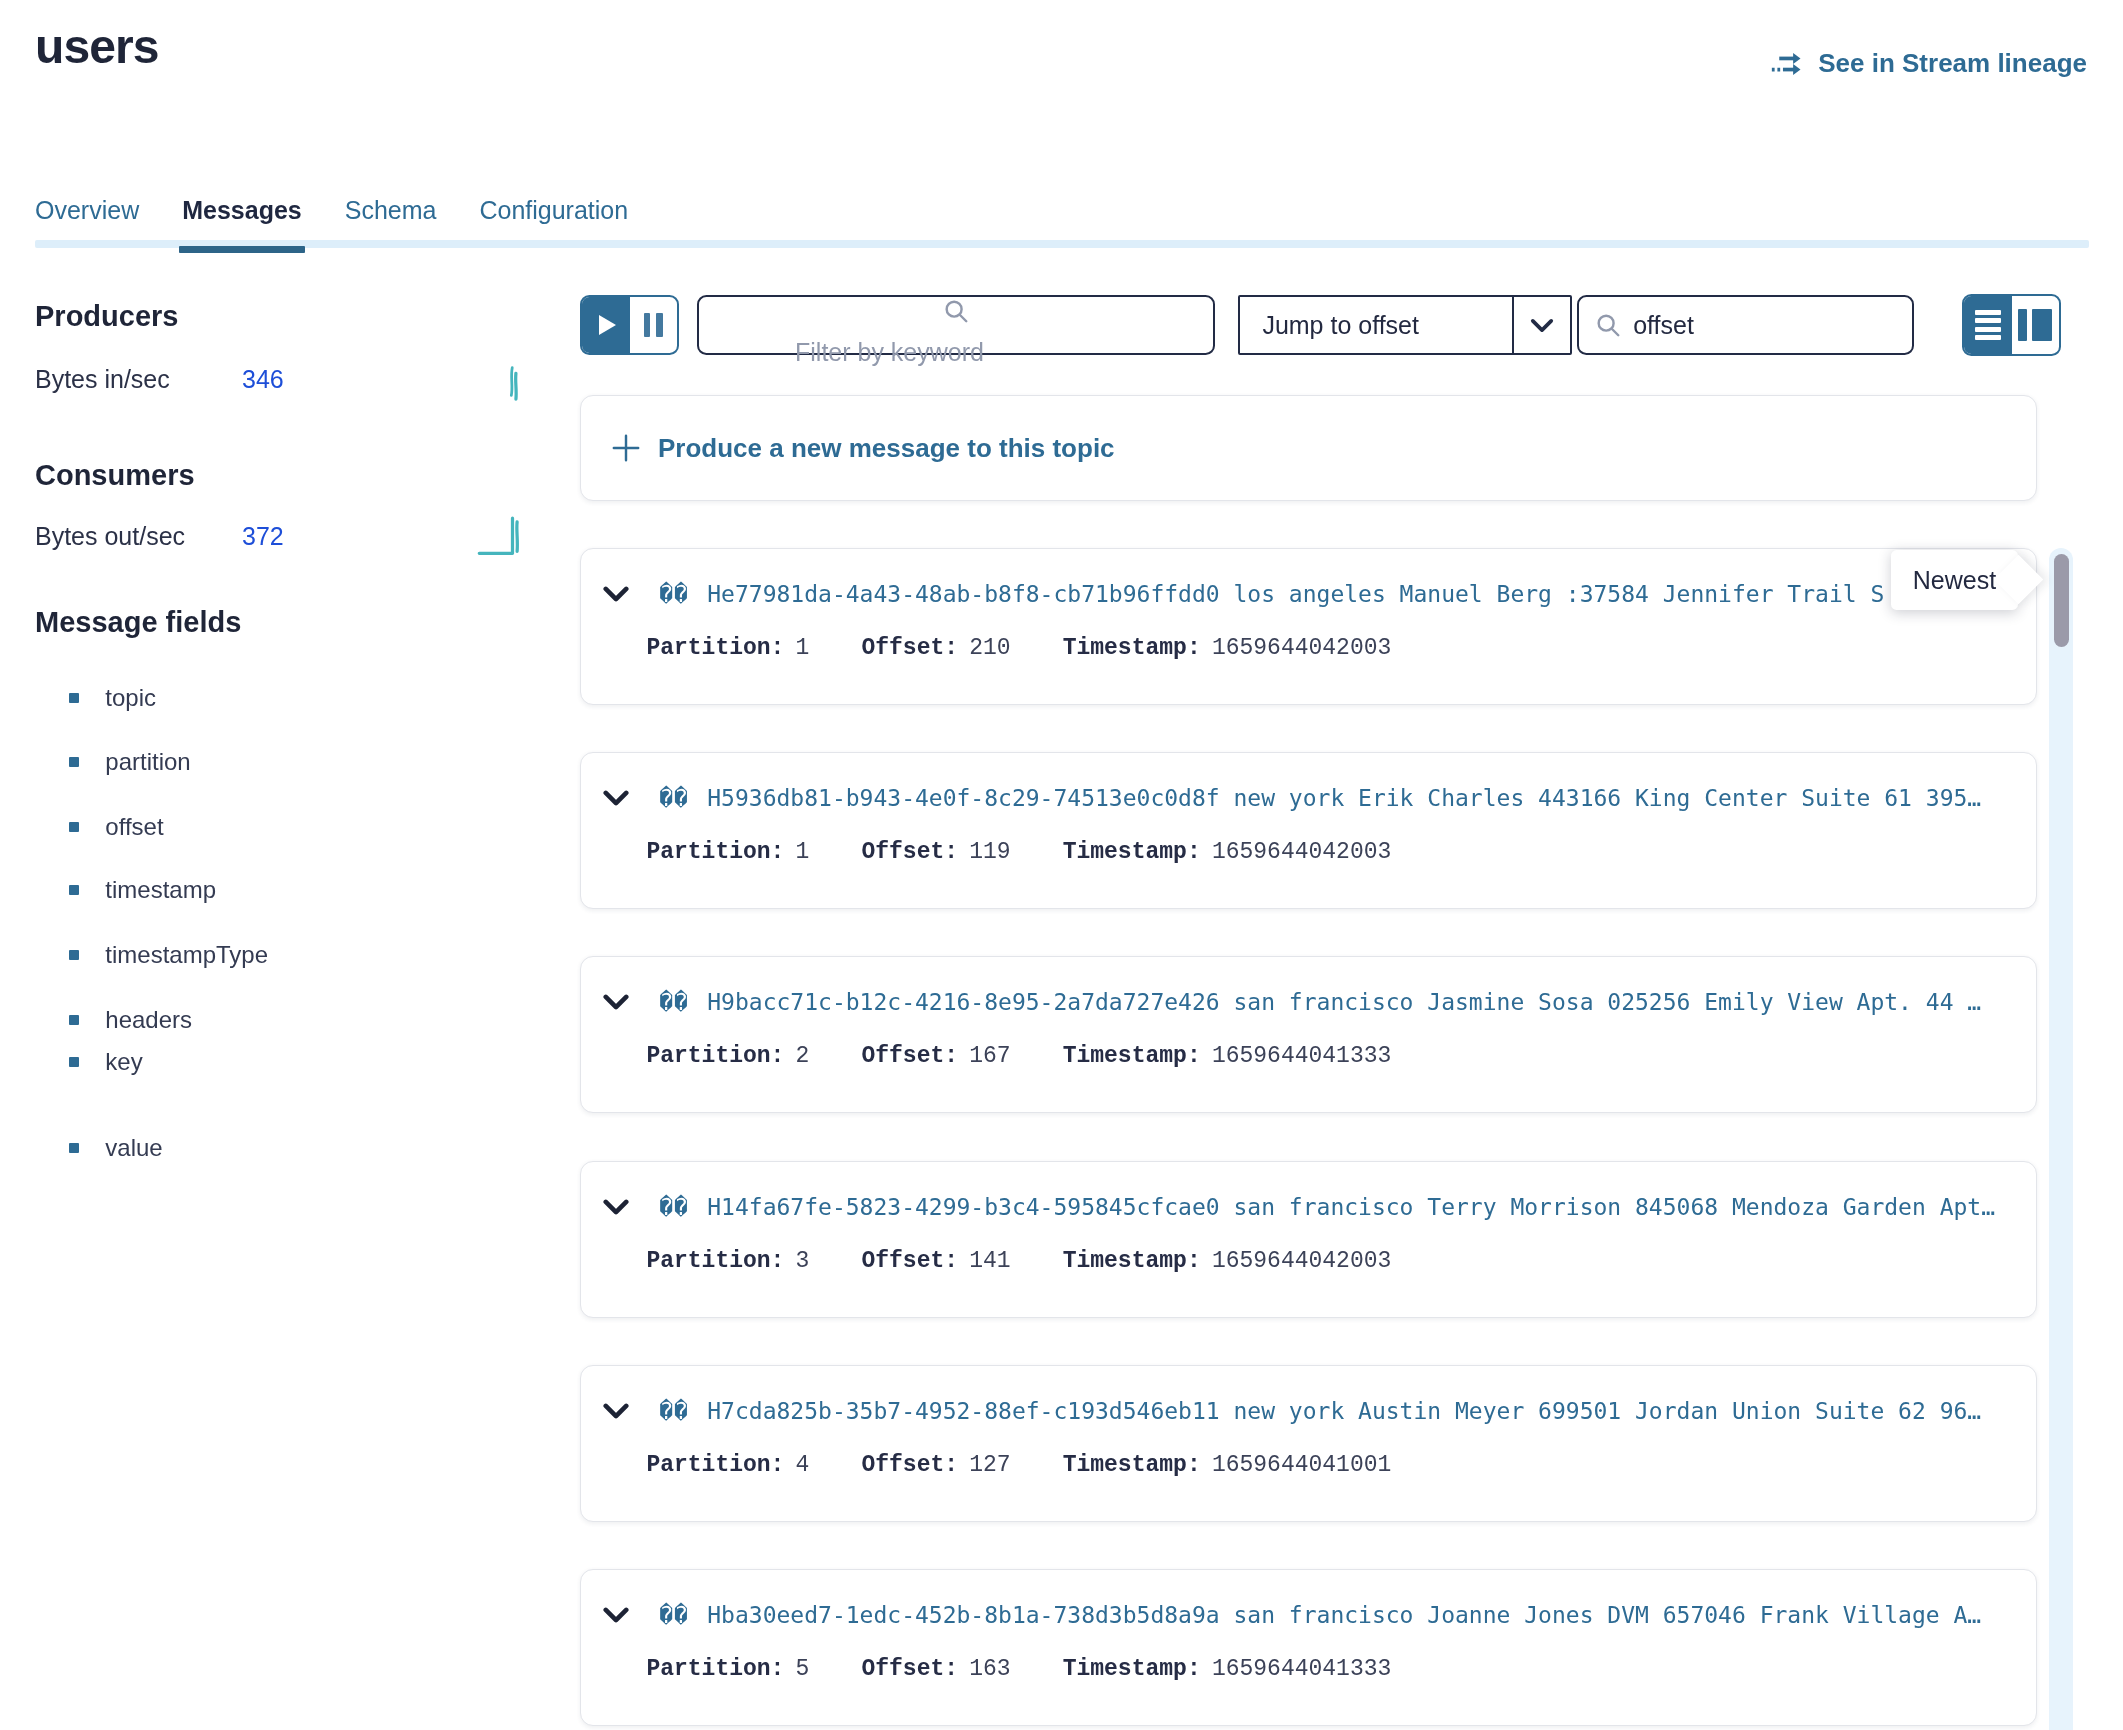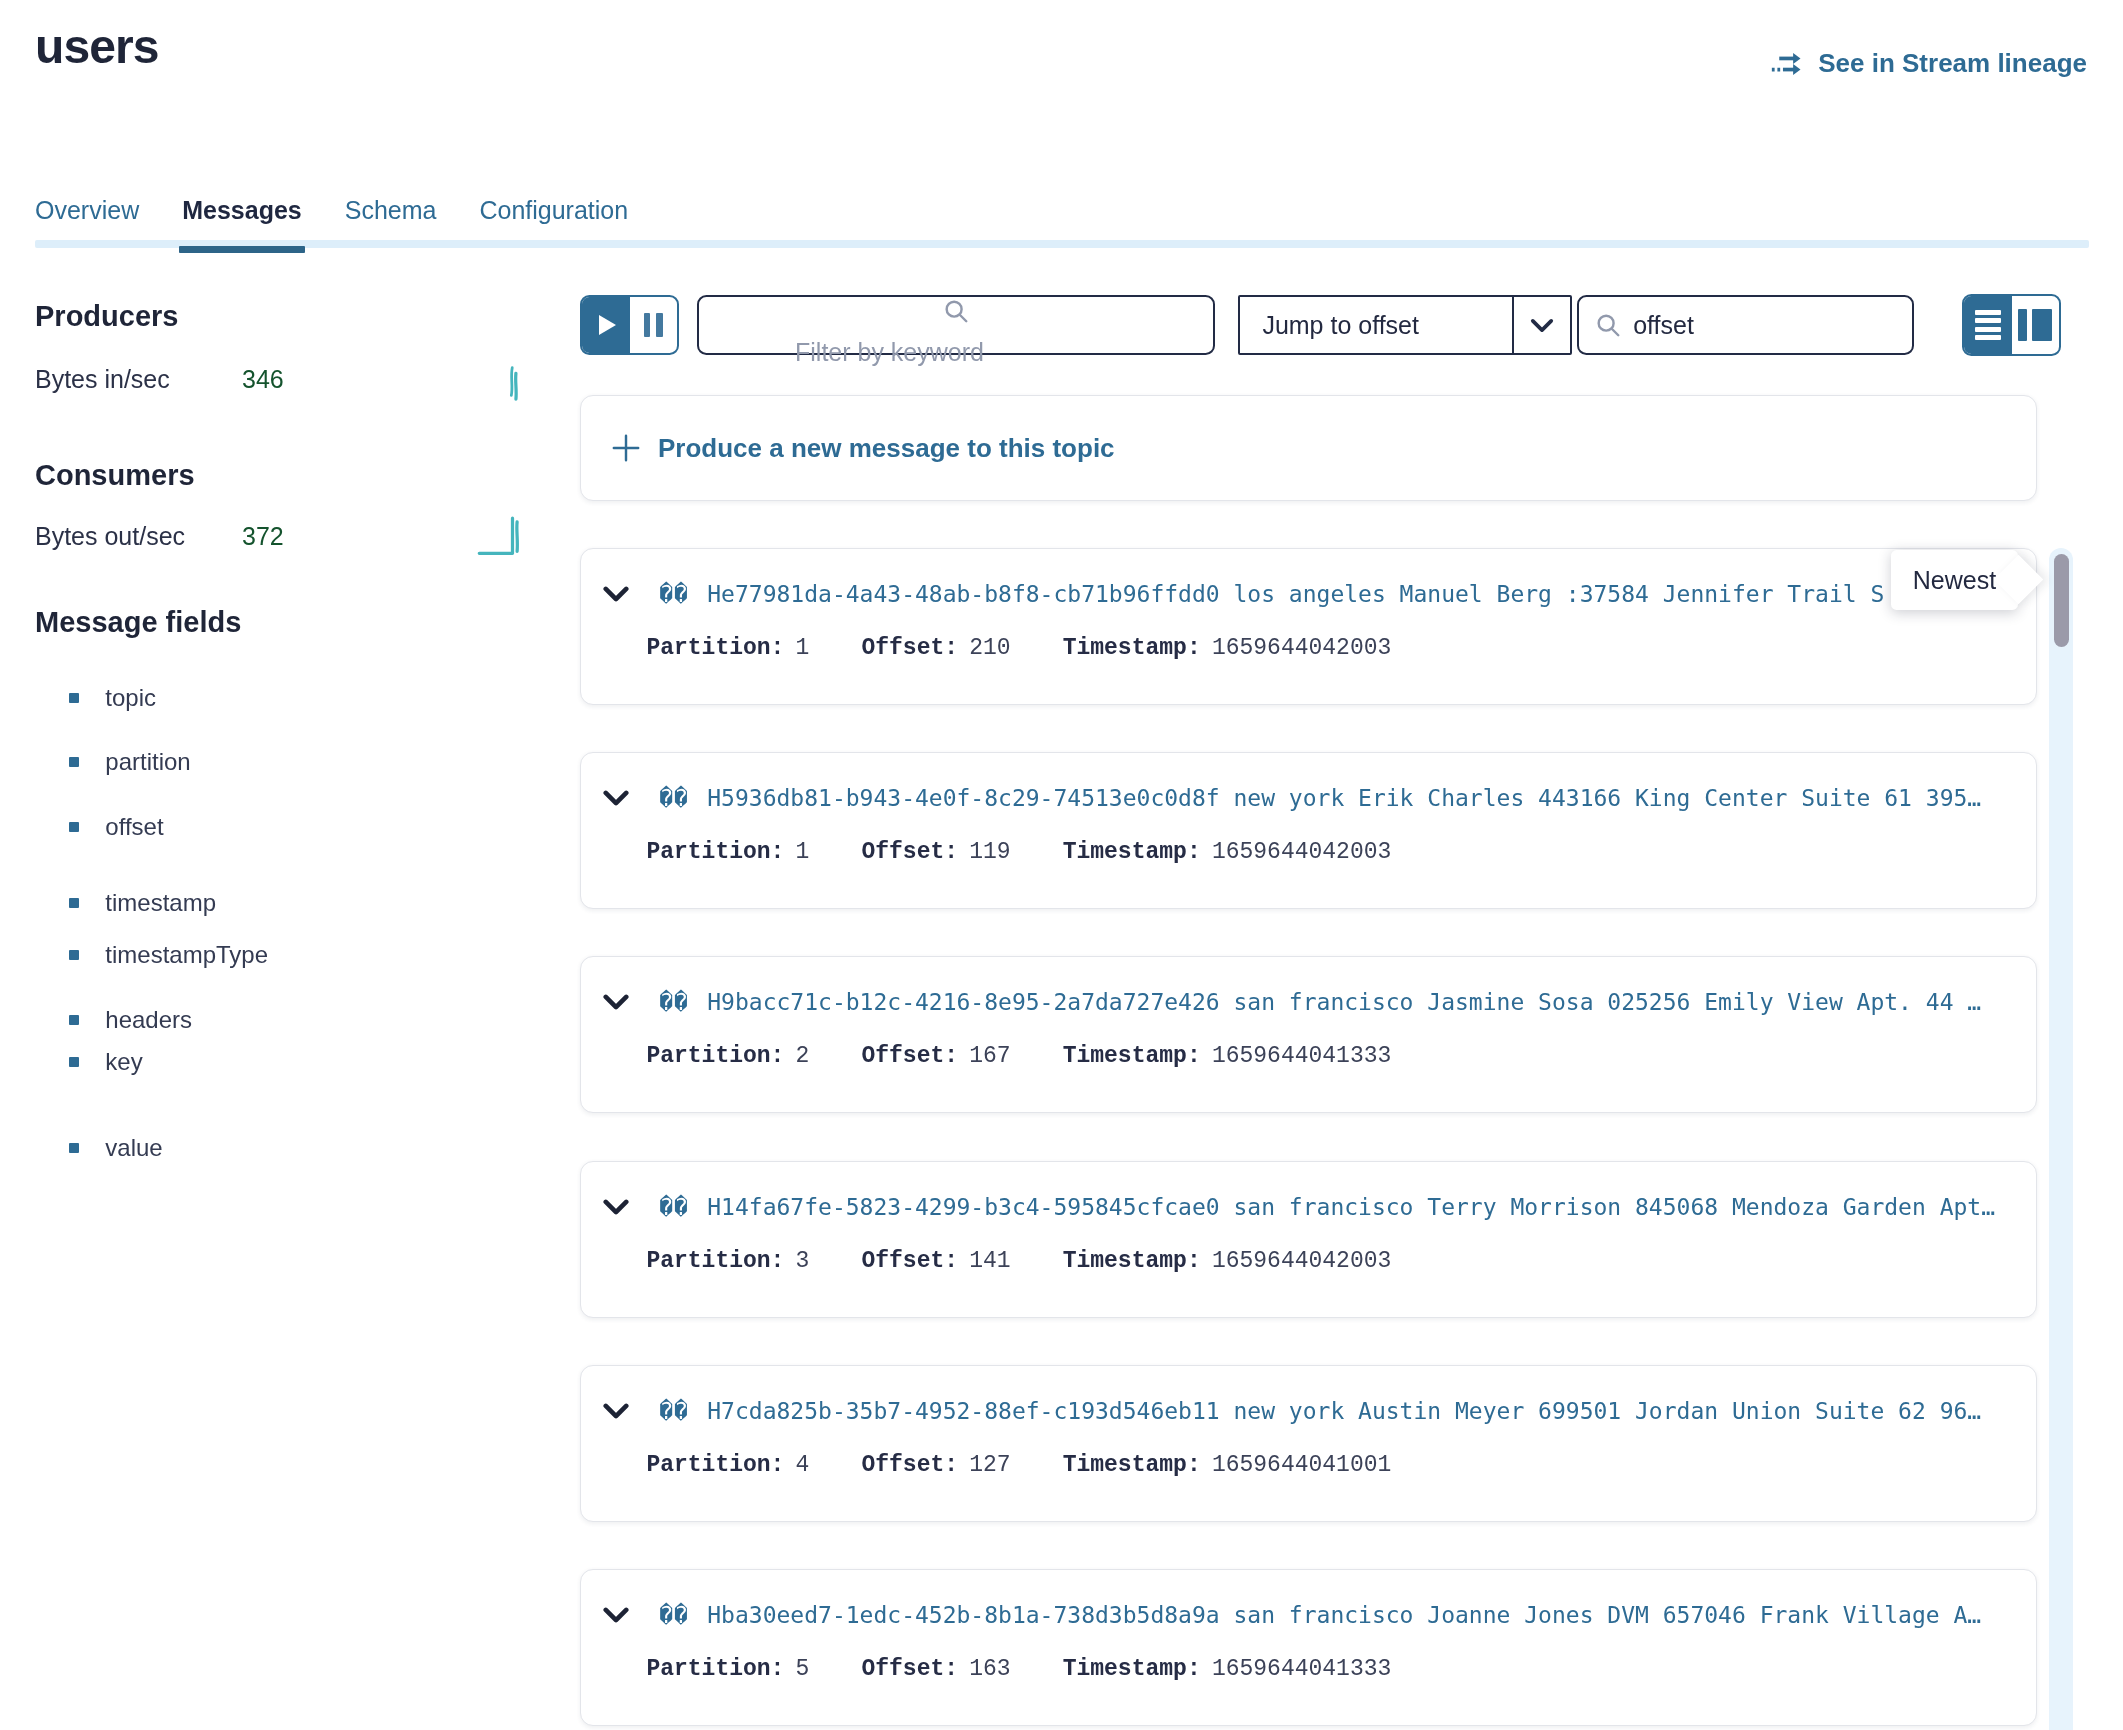--- a/index.html
+++ b/index.html
@@ -38,21 +38,21 @@
     position:absolute; left:35px; right:35px; top:240px;
     height:7.5px; background:#ddeefa; border-radius:1.9px;
   }
   
   .side-heading { position:absolute; left:35px; font-size:29px; font-weight:700; color:#1f2538; }
   .metric-row {
     position:absolute; left:35px; display:flex; align-items:center;
     font-size:25px; color:#2b3147; width:503px;
   }
   .metric-label { width:207px; }
-  .metric-value { color:#14532d; }
+  .metric-value { color:#1d4ed8; }
   .spark { position:absolute; }
   .fields-list { position:absolute; left:35px; top:669px; }
   .field-item {
     position:absolute; left:0; display:flex; align-items:center; gap:26px;
     font-size:24px; color:#343b52; width:392px;
   }
   .bullet { width:10.3px; height:10.3px; background:#2e6b94; border-radius:0.9px; margin-left:34px; }
   
   .playpause {
     position:absolute; left:580px; top:295px; width:99px; height:60px;
@@ -206,21 +206,21 @@
         <span>topic</span>
       </div>
     <div class="field-item" style="top:79px">
         <span class="bullet"></span>
         <span>partition</span>
       </div>
     <div class="field-item" style="top:144px">
         <span class="bullet"></span>
         <span>offset</span>
       </div>
-    <div class="field-item" style="top:220px">
+    <div class="field-item" style="top:207px">
         <span class="bullet"></span>
         <span>timestamp</span>
       </div>
     <div class="field-item" style="top:272px">
         <span class="bullet"></span>
         <span>timestampType</span>
       </div>
     <div class="field-item" style="top:337px">
         <span class="bullet"></span>
         <span>headers</span>

